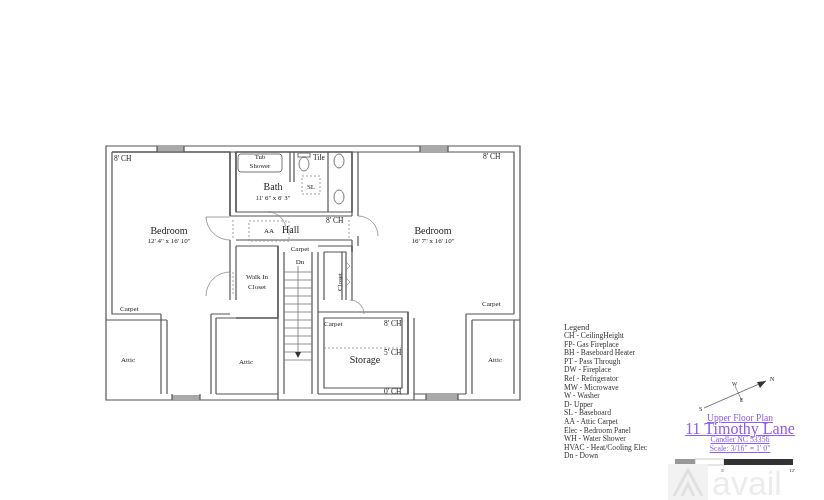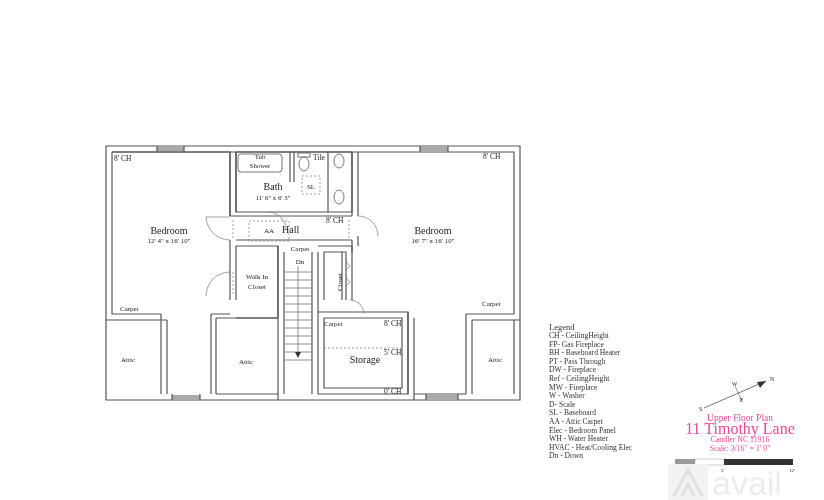--- a/index.html
+++ b/index.html
@@ -1,21 +1,21 @@
 <!DOCTYPE html>
 <html><head>
 <meta charset="utf-8">
 <style>
   html,body{margin:0;padding:0;background:#fff;}
   body{width:824px;height:500px;position:relative;overflow:hidden;font-family:"Liberation Serif","DejaVu Serif",serif;color:#222;}
   svg{position:absolute;left:0;top:0;}
   .lbl{font-family:"Liberation Serif","DejaVu Serif",serif;fill:#222;}
-  .legend{position:absolute;left:549px;top:322px;font-size:7.6px;line-height:8.6px;color:#333;}
+  .legend{position:absolute;left:564px;top:322px;font-size:7.6px;line-height:8.6px;color:#333;}
   .legend div{white-space:nowrap;}
-  .titleblock{position:absolute;left:680px;top:413px;width:120px;text-align:center;color:#ec4899;}
+  .titleblock{position:absolute;left:680px;top:413px;width:120px;text-align:center;color:#8b5cf6;text-decoration:underline;}
   .tb1{font-size:9.5px;line-height:10px;}
   .tb2{font-size:16px;line-height:12px;}
   .tb3{font-size:7.8px;line-height:9px;}
   .watermark{position:absolute;left:668px;top:464px;width:156px;height:36px;}
 </style>
 </head>
 <body>
 
 <svg width="824" height="500" viewBox="0 0 824 500">
   <g fill="none" stroke="#555" stroke-width="1.2">
@@ -172,36 +172,36 @@
   </g>
 </svg>
 
 <div class="legend">
   <div style="font-size:8.5px;line-height:10px;">Legend</div>
   <div>CH - CeilingHeight</div>
   <div>FP- Gas Fireplace</div>
   <div>BH - Baseboard Heater</div>
   <div>PT - Pass Through</div>
   <div>DW - Fireplace</div>
-  <div>Ref - CeilingHeight</div>
-  <div>MW - Fireplace</div>
+  <div>Ref - Refrigerator</div>
+  <div>MW - Microwave</div>
   <div>W - Washer</div>
-  <div>D- Scale</div>
+  <div>D- Upper</div>
   <div>SL - Baseboard</div>
   <div>AA - Attic Carpet</div>
   <div>Elec - Bedroom Panel</div>
-  <div>WH - Water Heater</div>
+  <div>WH - Water Shower</div>
   <div>HVAC - Heat/Cooling Elec</div>
   <div>Dn - Down</div>
 </div>
 
 <div class="titleblock">
   <div class="tb1">Upper Floor Plan</div>
   <div class="tb2">11 Timothy Lane</div>
-  <div class="tb3">Candler NC 11916</div>
+  <div class="tb3">Candler NC 53356</div>
   <div class="tb3">Scale: 3/16" = 1' 0"</div>
 </div>
 
 <svg class="watermark" width="156" height="36" viewBox="0 0 156 36">
   <rect x="0" y="0" width="40" height="36" fill="#f2f2f2"></rect>
   <path d="M6,32 L20,6 L34,32 M14,32 L20,20 L26,32" fill="none" stroke="#e0e0e0" stroke-width="3"></path>
   <text x="44" y="31" font-size="34" fill="#ececec" font-family="Liberation Sans, sans-serif">avail</text>
 </svg>
 
 </body></html>

